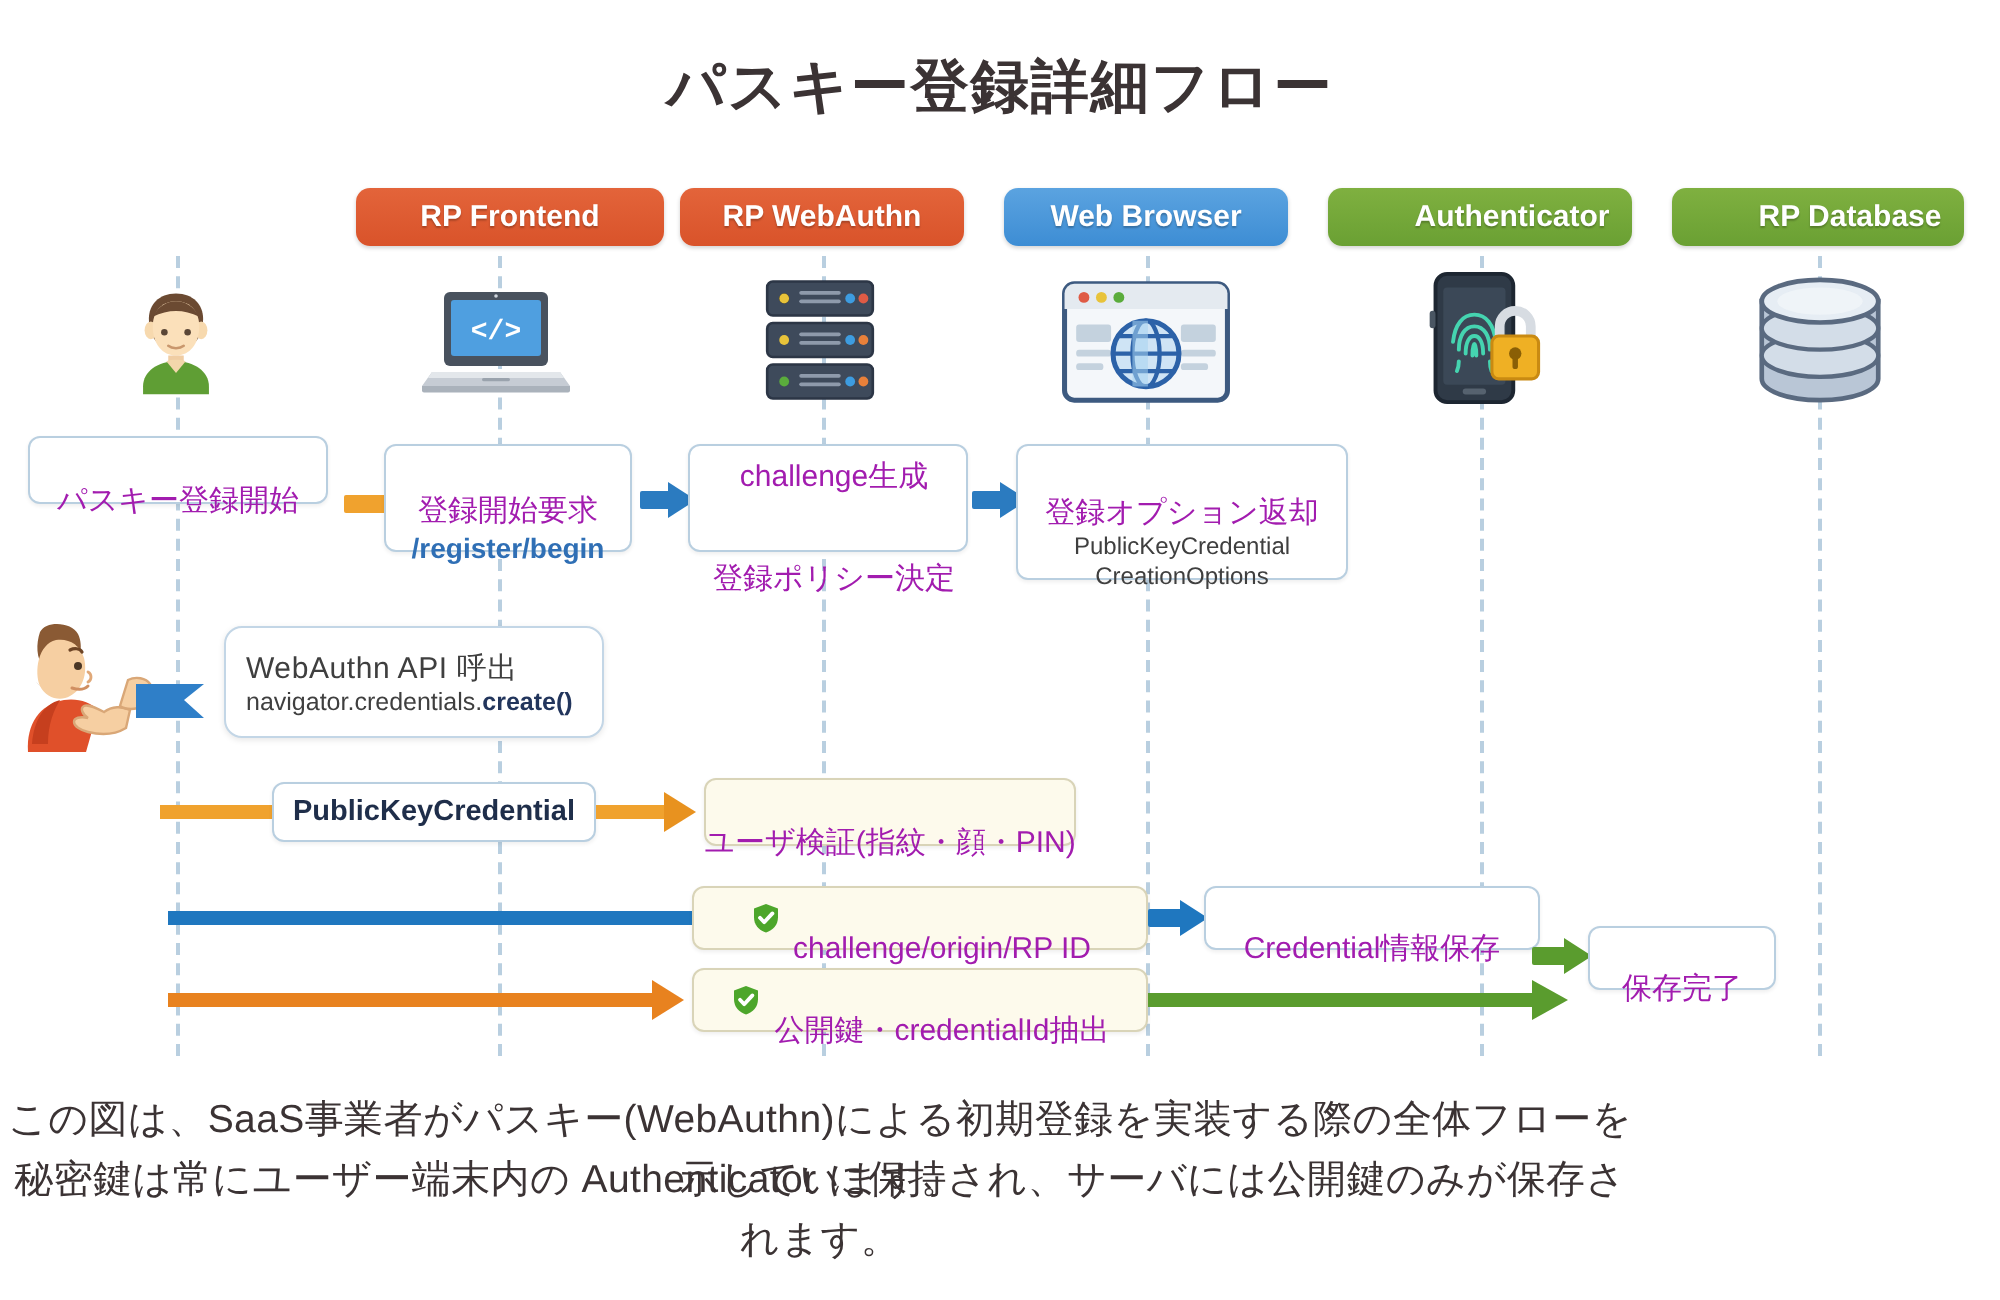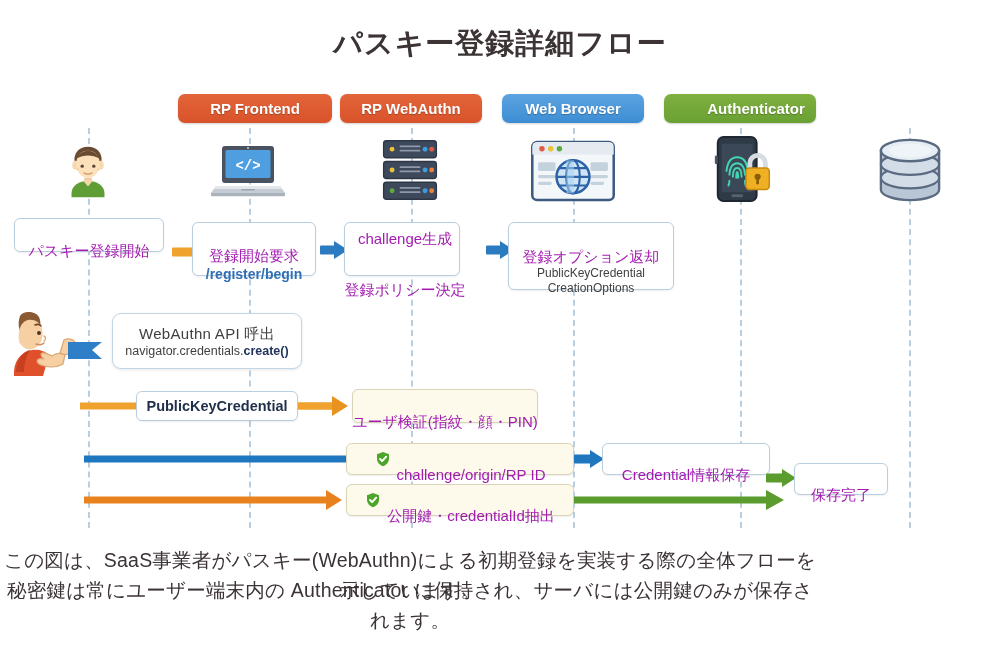--- a/index.html
+++ b/index.html
@@ -48,21 +48,21 @@
   .fbox .l2{font-size:14px;color:#2f6fb5;font-weight:700;white-space:nowrap;}
   .fbox .mono1{font-size:12px;color:#3f3f3f;white-space:nowrap;}
   .fbox .mono2{font-size:12px;color:#3f3f3f;white-space:nowrap;}
   .fbox.cream{background:#fdfaec;border-color:#d9d4b8;}
   .fbox.row{flex-direction:row;gap:6px;}
 
   
   .callout{
     border:1px solid #c3d6e6;border-radius:9px;background:#fff;
     box-shadow:0 1px 3px rgba(0,0,0,.10);
-    display:flex;flex-direction:column;align-items:center;justify-content:center;
+    display:flex;flex-direction:column;align-items:flex-start;justify-content:center;
     padding:5px 10px;
   }
   .callout .c1{font-size:15px;color:#3f3f3f;white-space:nowrap;letter-spacing:.3px;}
   .callout .c2{font-size:12.5px;color:#3f3f3f;white-space:nowrap;}
   .callout .c2 b{color:#22355c;}
 
   
   .arrow{height:0;}
   .arrow .shaft{position:absolute;left:0;top:50%;transform:translateY(-50%);height:9px;border-radius:1px;}
   .arrow .head{position:absolute;top:50%;transform:translateY(-50%);width:0;height:0;
@@ -93,20 +93,23 @@
       <span>RP Frontend</span>
     </div>
   <div class="abs lane-head lh-orange" style="left:340px;top:94px;width:142px;">
       <span>RP WebAuthn</span>
     </div>
   <div class="abs lane-head lh-blue" style="left:502px;top:94px;width:142px;">
       <span>Web Browser</span>
     </div>
   <div class="abs lane-head lh-green" style="left:664px;top:94px;width:152px;">
       <span>Authenticator</span>
+    </div>
+  <div class="abs lane-head lh-green" style="left:836px;top:94px;width:146px;">
+      <span>RP Database</span>
     </div>
 
   <div class="abs lifeline" style="left:88px;"></div>
   <div class="abs lifeline" style="left:249px;"></div>
   <div class="abs lifeline" style="left:411px;"></div>
   <div class="abs lifeline" style="left:573px;"></div>
   <div class="abs lifeline" style="left:740px;"></div>
   <div class="abs lifeline" style="left:909px;"></div>
 
   <div class="abs icon-wrap" style="left:40px;top:135px;">
@@ -231,21 +234,21 @@
   <div class="abs fbox" style="left:192px;top:222px;width:124px;height:54px;">
     <div class="l1">登録開始要求</div>
     <div class="l2">/register/begin</div>
   </div>
 
   <div class="abs arrow" style="left:320px;top:250px;width:36px;">
     <div class="shaft" style="width:16px;background:#2b7bc0;"></div>
     <div class="head" style="left:14px;border-left:14px solid #2b7bc0;"></div>
   </div>
 
-  <div class="abs fbox" style="left:344px;top:222px;width:116px;height:54px;padding-left:12px;">
+  <div class="abs fbox" style="left:344px;top:222px;width:140px;height:54px;padding-left:12px;">
     <div class="l1">challenge生成</div>
     <div class="l1">登録ポリシー決定</div>
   </div>
 
   <div class="abs arrow" style="left:486px;top:250px;width:36px;">
     <div class="shaft" style="width:16px;background:#2b7bc0;"></div>
     <div class="head" style="left:14px;border-left:14px solid #2b7bc0;"></div>
   </div>
 
   <div class="abs fbox" style="left:508px;top:222px;width:166px;height:68px;">

